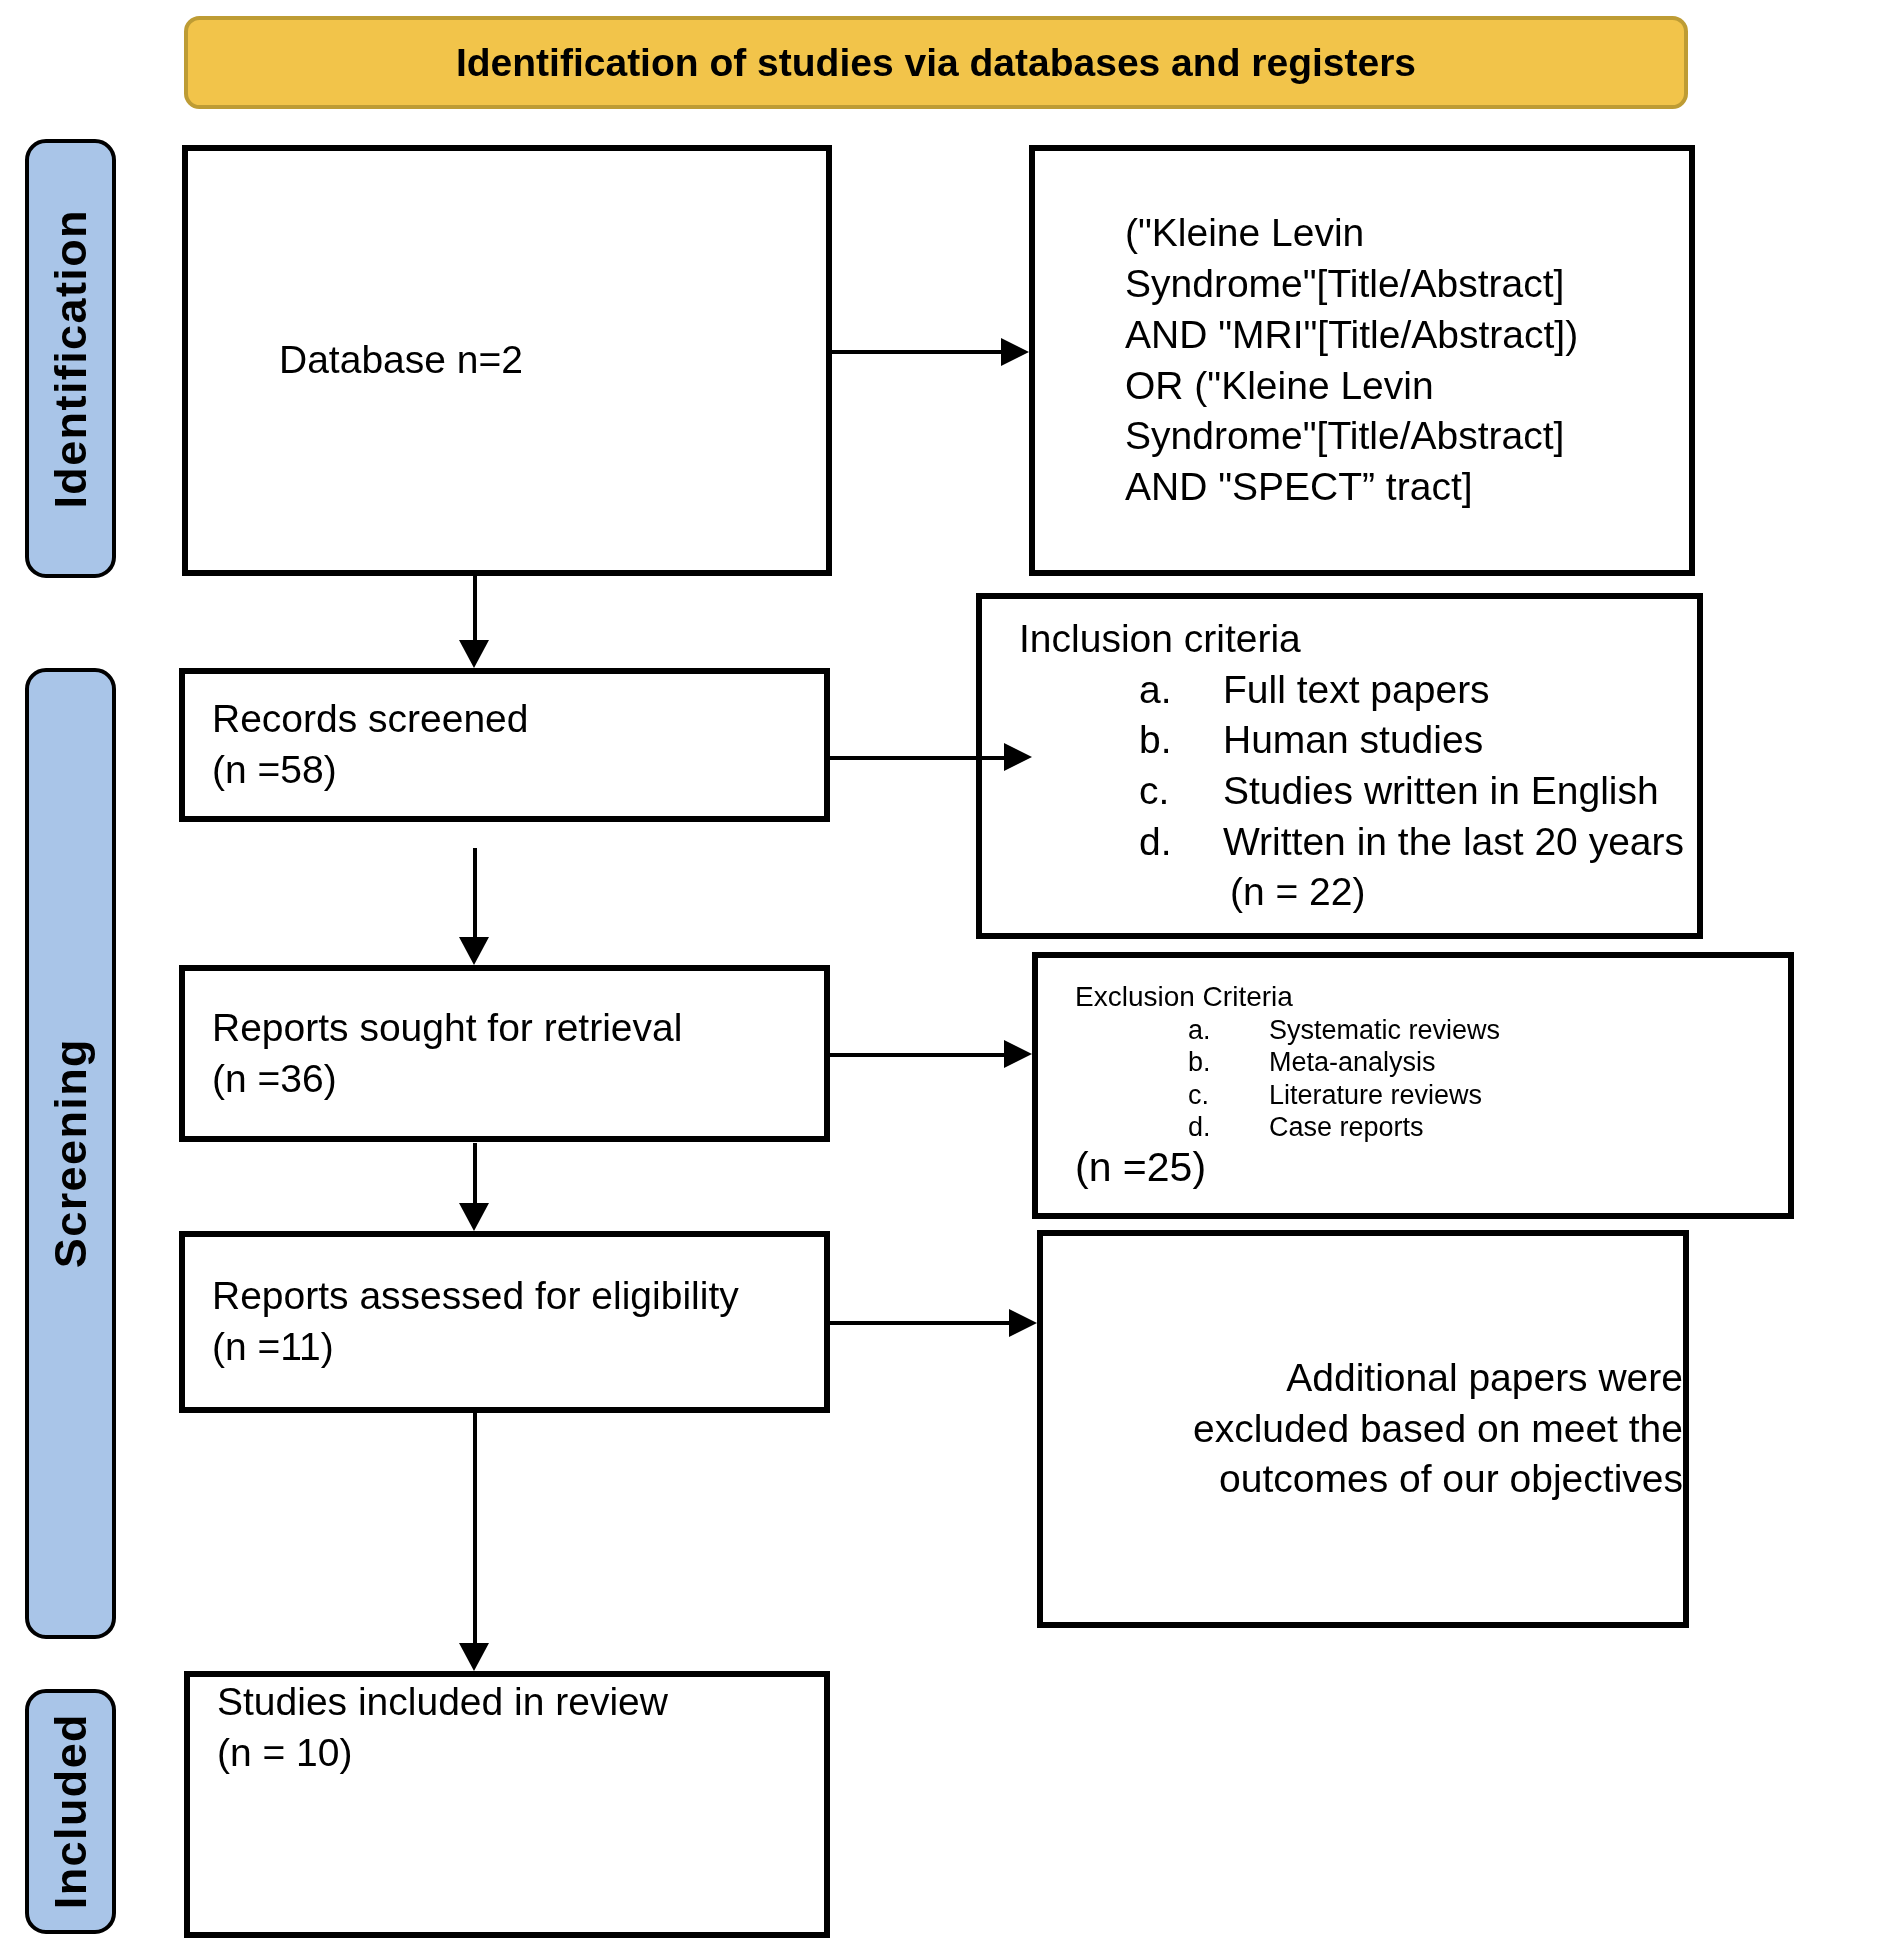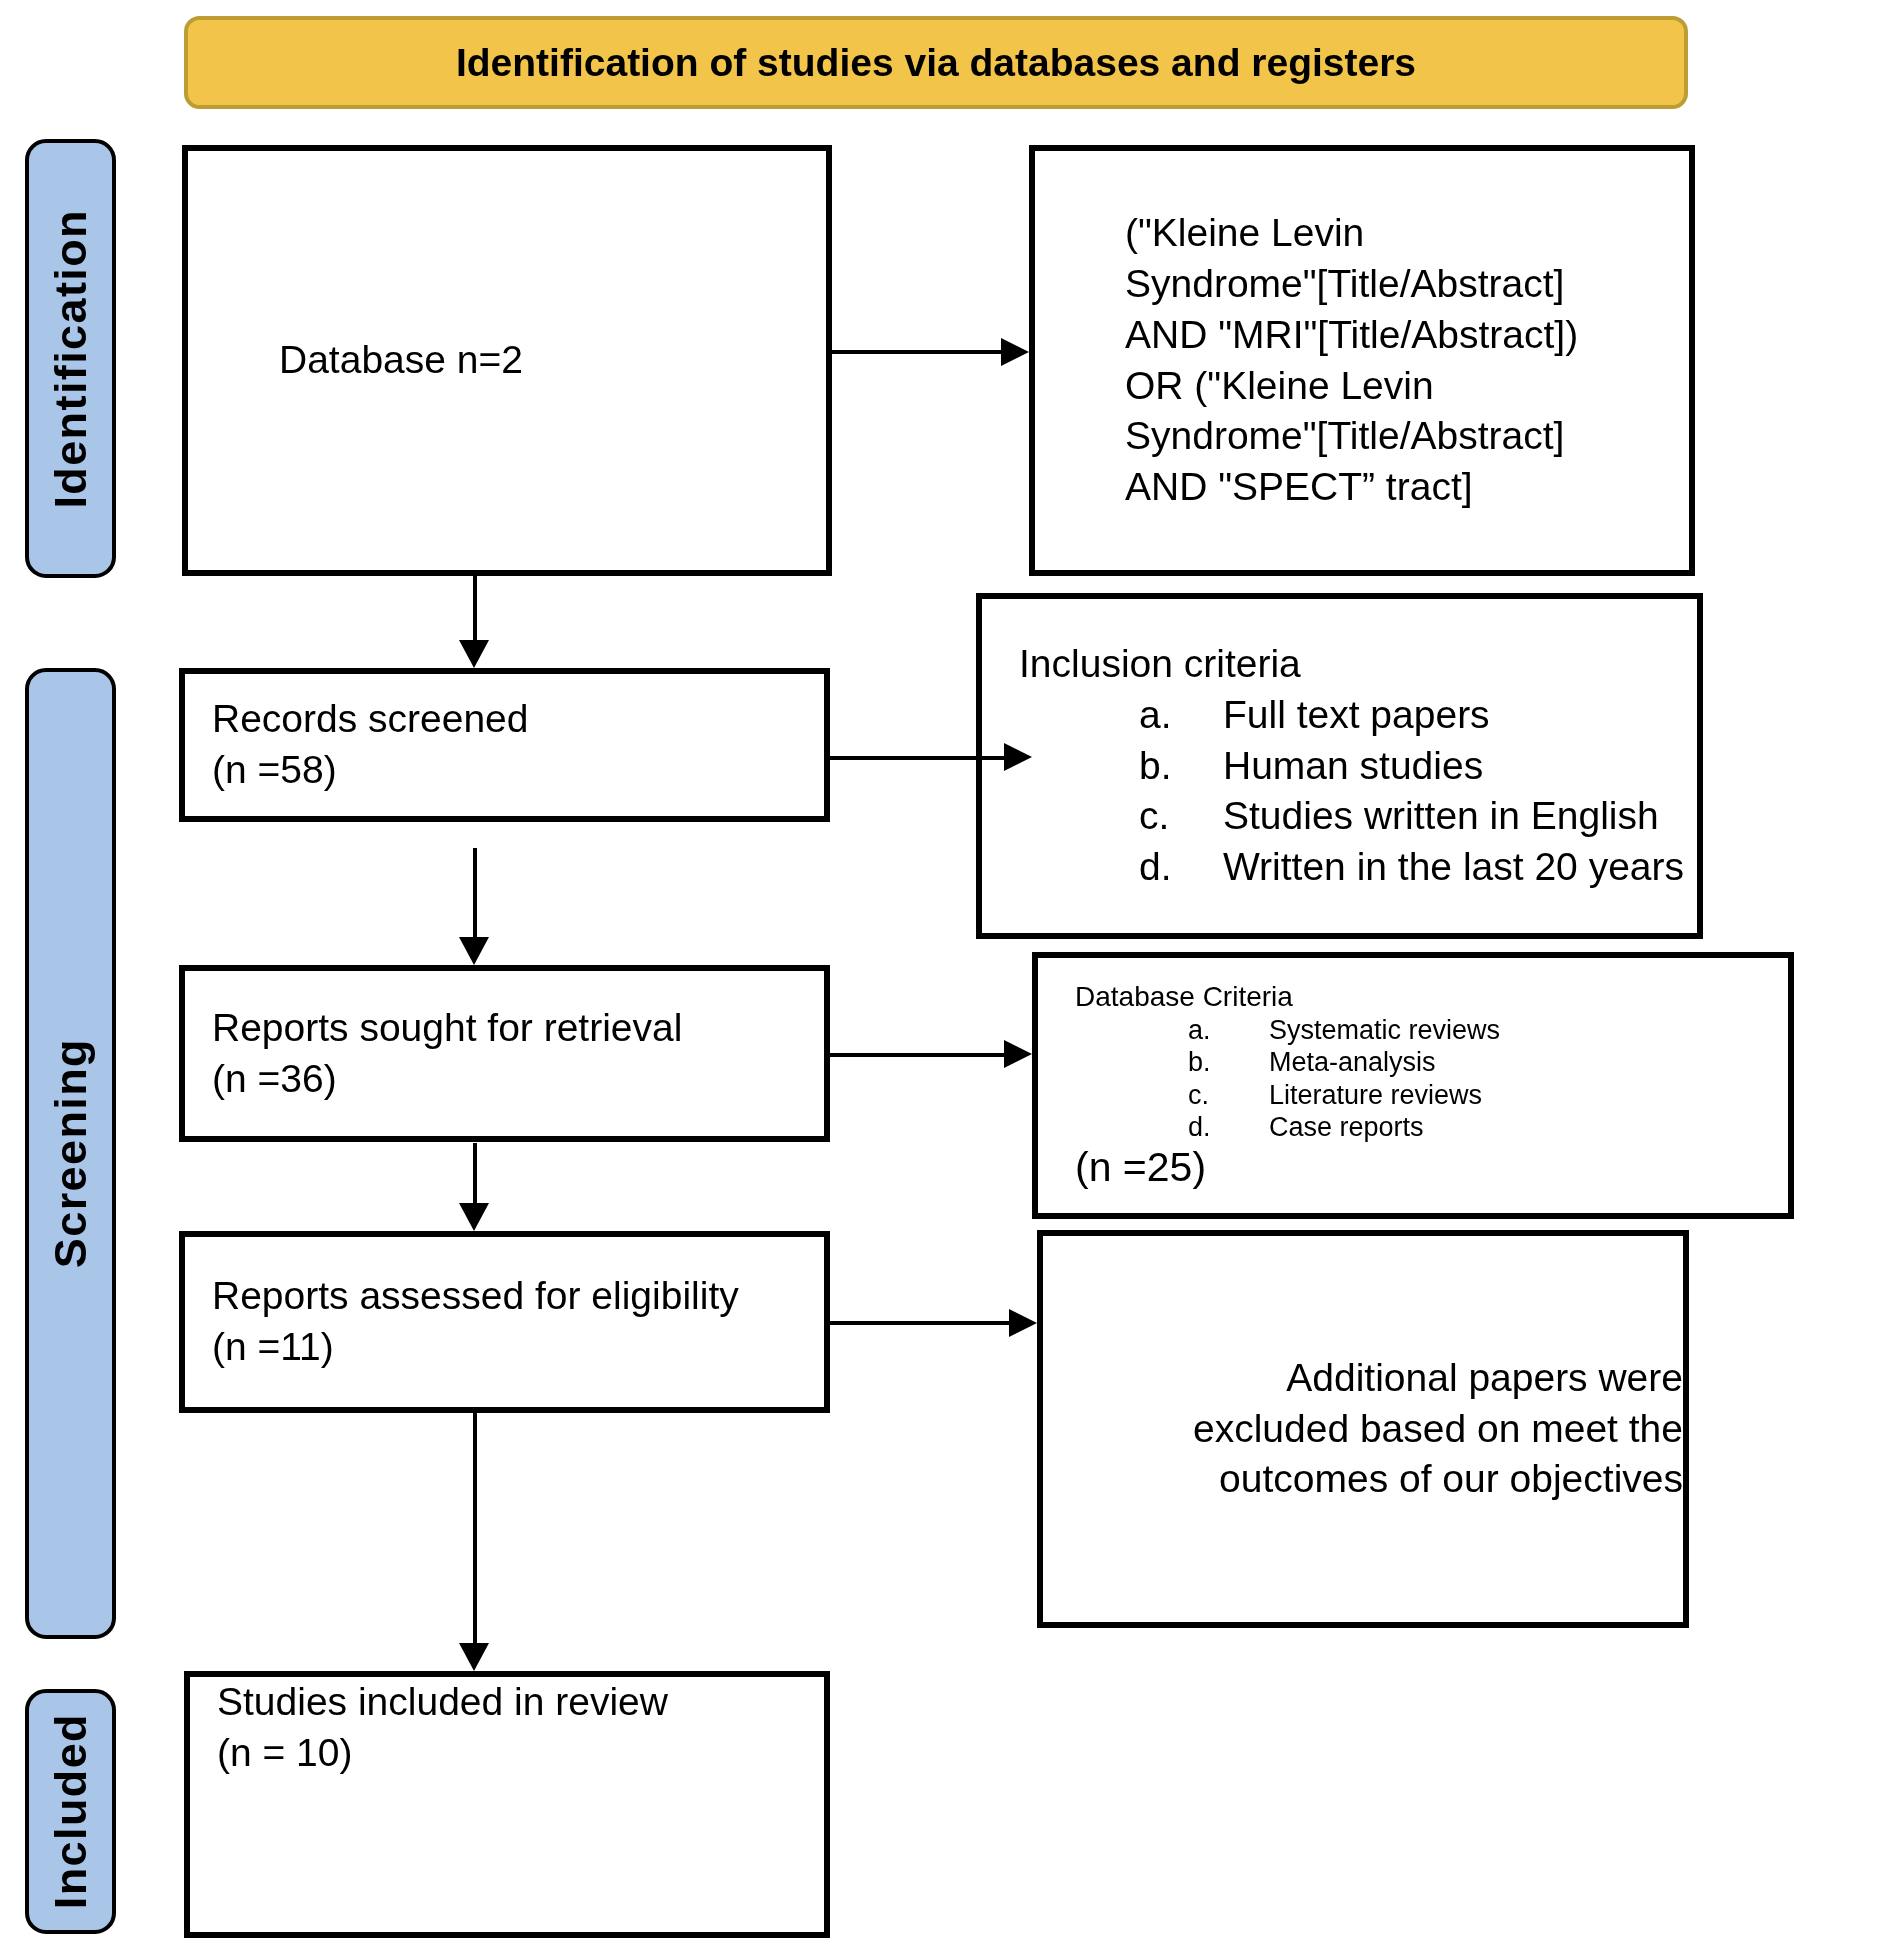--- a/index.html
+++ b/index.html
@@ -126,33 +126,34 @@
         <span>Human studies</span>
       </div>
       <div class="crit-row">
         <span class="crit-marker">c.</span>
         <span>Studies written in English</span>
       </div>
       <div class="crit-row">
         <span class="crit-marker">d.</span>
         <span>Written in the last 20 years</span>
       </div>
+      <div class="crit-n-inc">(n = 22)</div>
     </div>
   </div>
 
   <div class="box box-sought">
     <div class="inner">
       <div>Reports sought for retrieval</div>
       <div>(n =36)</div>
     </div>
   </div>
 
   <div class="box box-exclusion">
     <div class="inner">
-      <div class="exc-title">Database Criteria</div>
+      <div class="exc-title">Exclusion Criteria</div>
       <div class="crit-row">
         <span class="crit-marker">a.</span>
         <span>Systematic reviews</span>
       </div>
       <div class="crit-row">
         <span class="crit-marker">b.</span>
         <span>Meta-analysis</span>
       </div>
       <div class="crit-row">
         <span class="crit-marker">c.</span>

